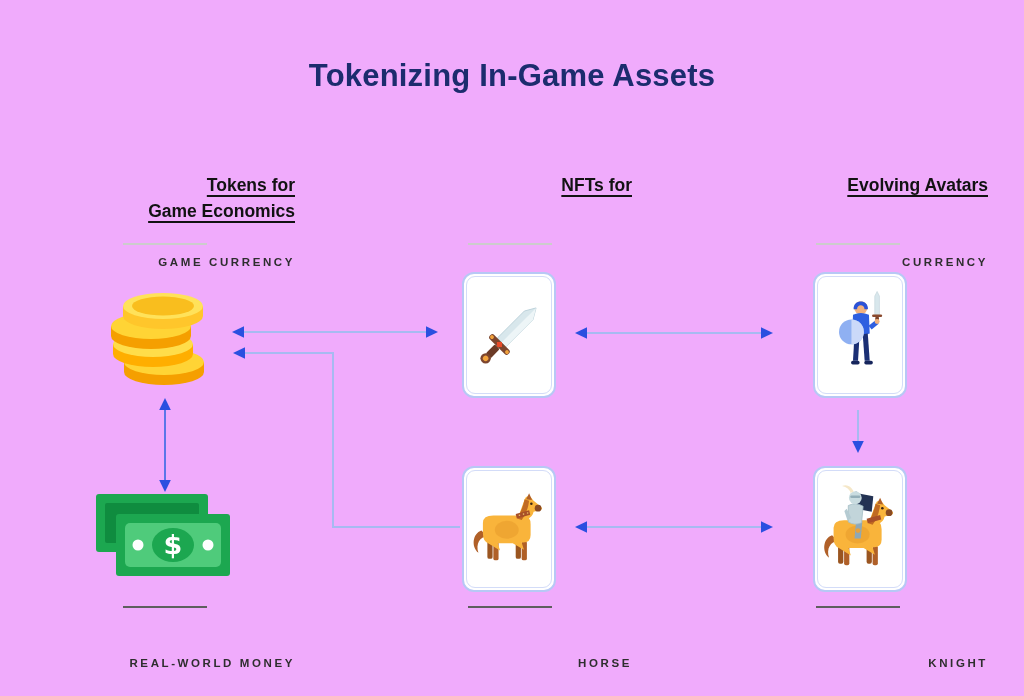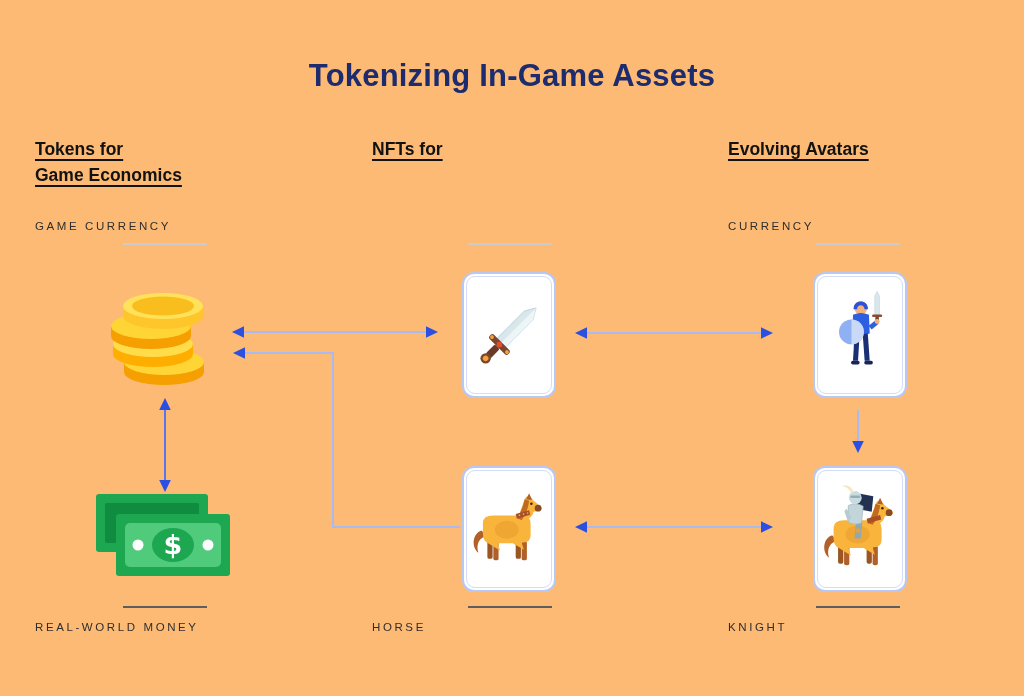--- a/index.html
+++ b/index.html
@@ -1,31 +1,31 @@
 <!DOCTYPE html>
 <html><head>
 <meta charset="utf-8">
 <style>
   html,body{margin:0;padding:0;background:#fff;}
   .canvas{
-    position:relative;width:1024px;height:696px;background:#fdba74;
+    position:relative;width:1024px;height:696px;background:#f0abfc;
     font-family:"Liberation Sans", sans-serif;overflow:hidden;
   }
   .title{
     position:absolute;top:58px;left:0;width:100%;text-align:center;
     font-size:31px;font-weight:700;color:#1c2c6e;letter-spacing:.2px;
   }
-  .colpos{position:absolute;width:260px;text-align:left;}
+  .colpos{position:absolute;width:260px;text-align:right;margin-top:36px;}
   .cx1{left:35px;}  .cx2{left:372px;}  .cx3{left:728px;}
   .hdr{
     top:136px;font-size:17.5px;font-weight:700;color:#121212;line-height:1.5;
     text-decoration:underline;text-decoration-thickness:1.5px;text-underline-offset:4px;
   }
   .tag{
-    font-size:11.5px;letter-spacing:2.6px;color:#2e2e2e;font-weight:400;
+    font-size:11.5px;letter-spacing:2.6px;color:#2e2e2e;font-weight:700;
   }
   .tag-top{top:220px;}
   .tag-bottom{top:621px;}
   .rule{position:absolute;width:84px;height:1.5px;}
   .rule-top{top:243px;background:#cccccc;}
   .rule-bottom{top:606px;background:#5e5e5e;}
   .rx1{left:123px;} .rx2{left:468px;} .rx3{left:816px;}
   .card{
     position:absolute;width:90px;height:122px;background:#ffffff;
     border:2px solid #b7c8f5;border-radius:12px;

